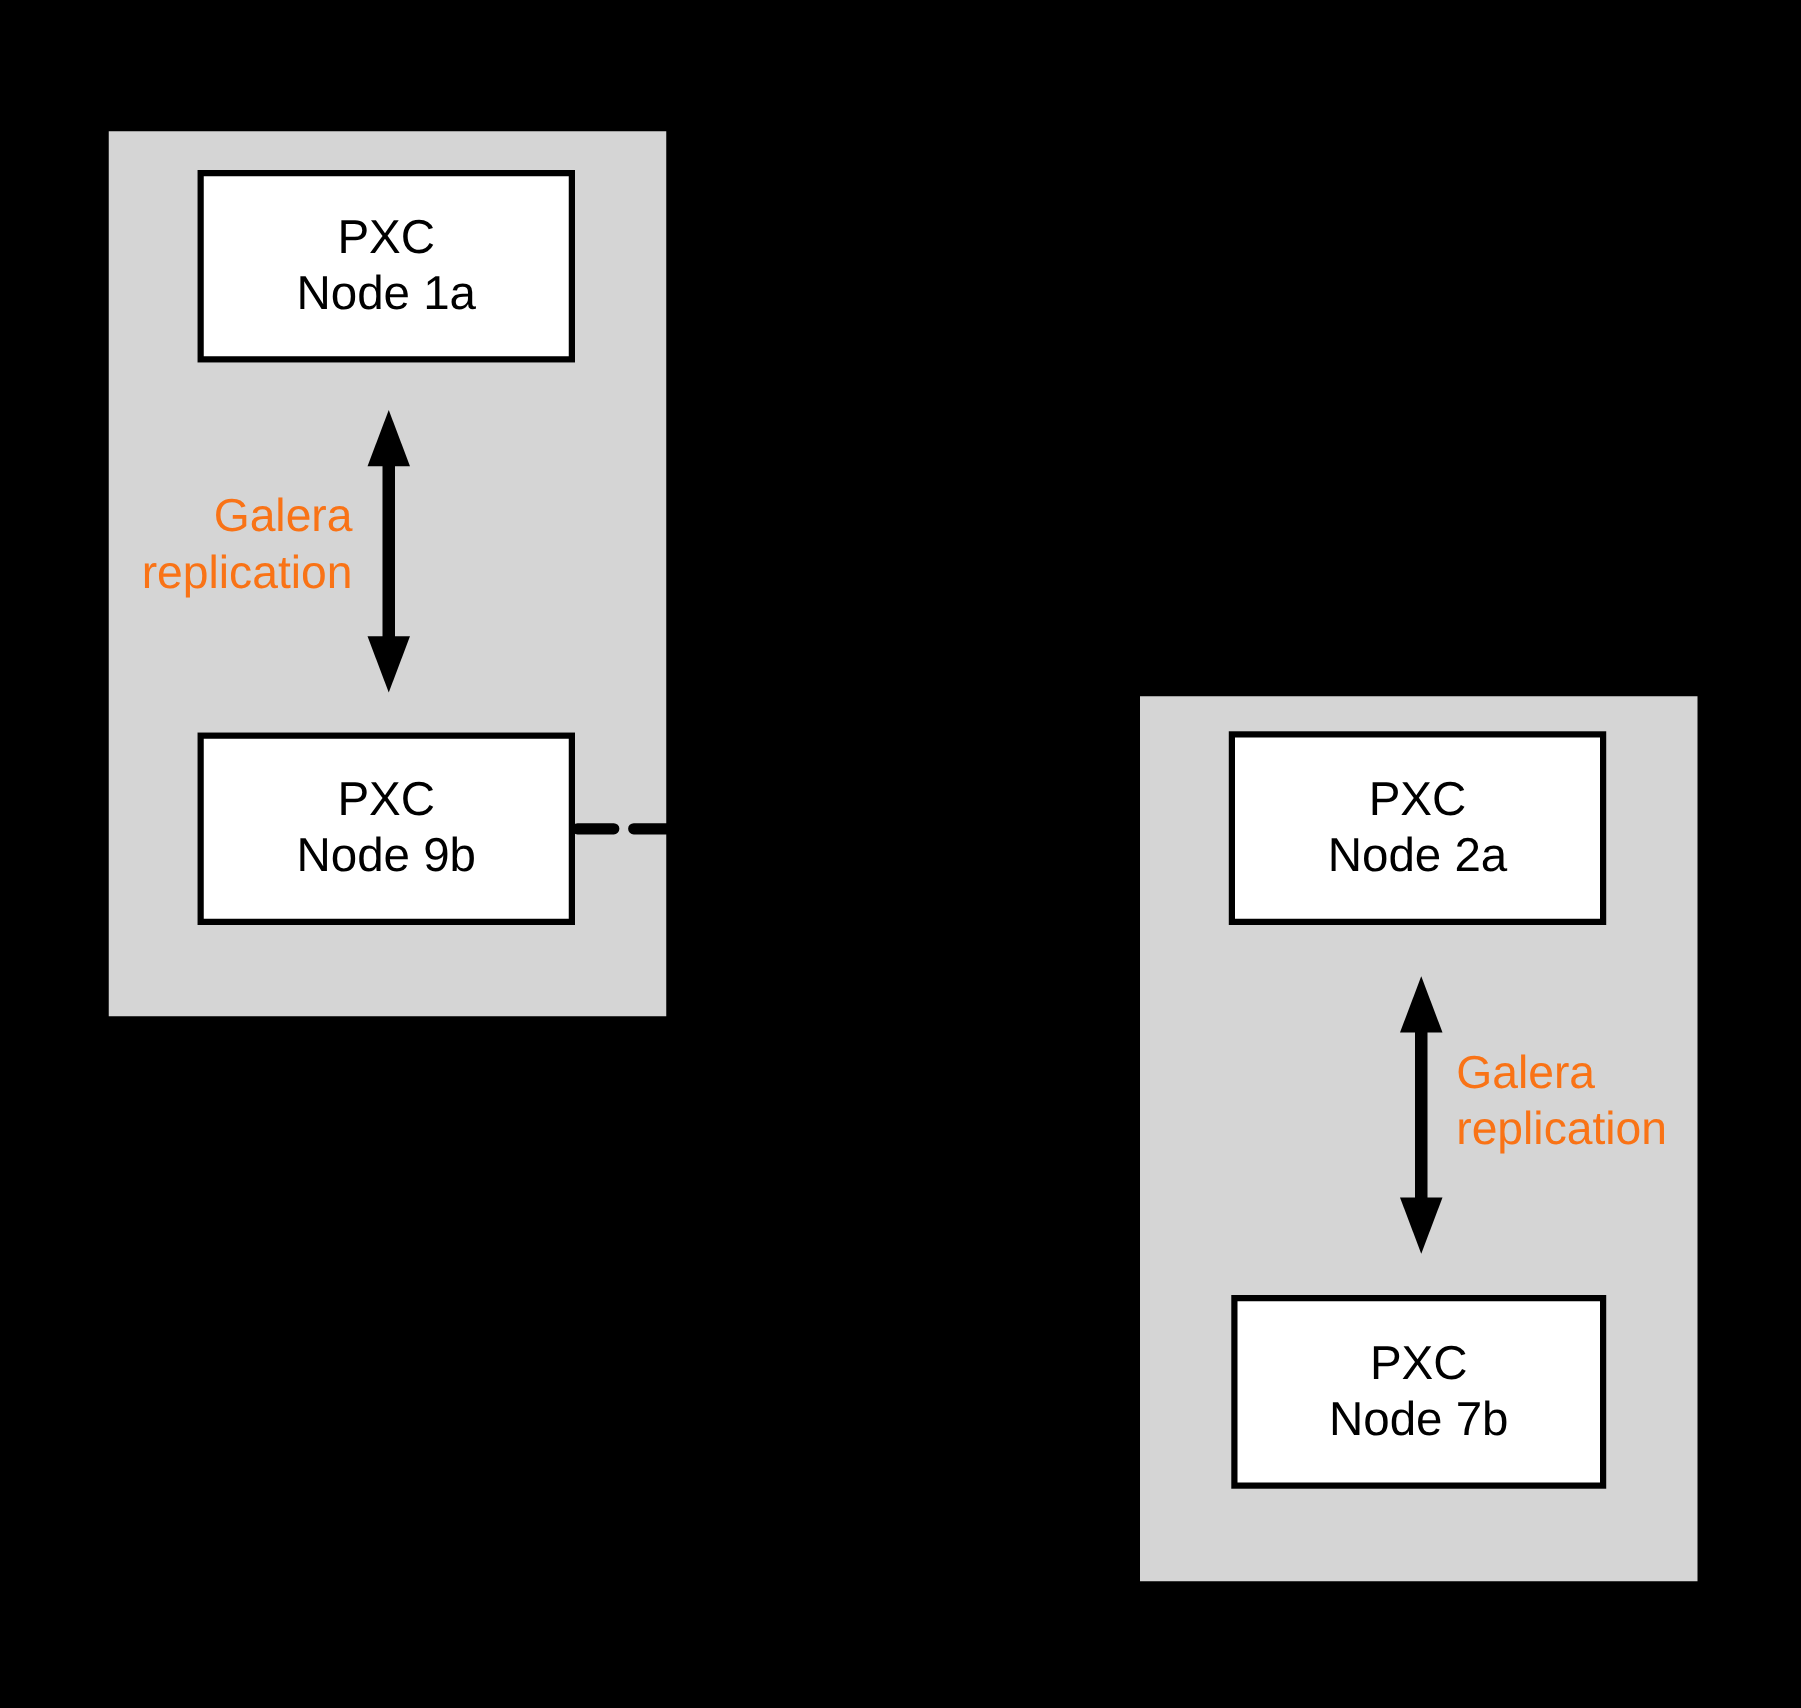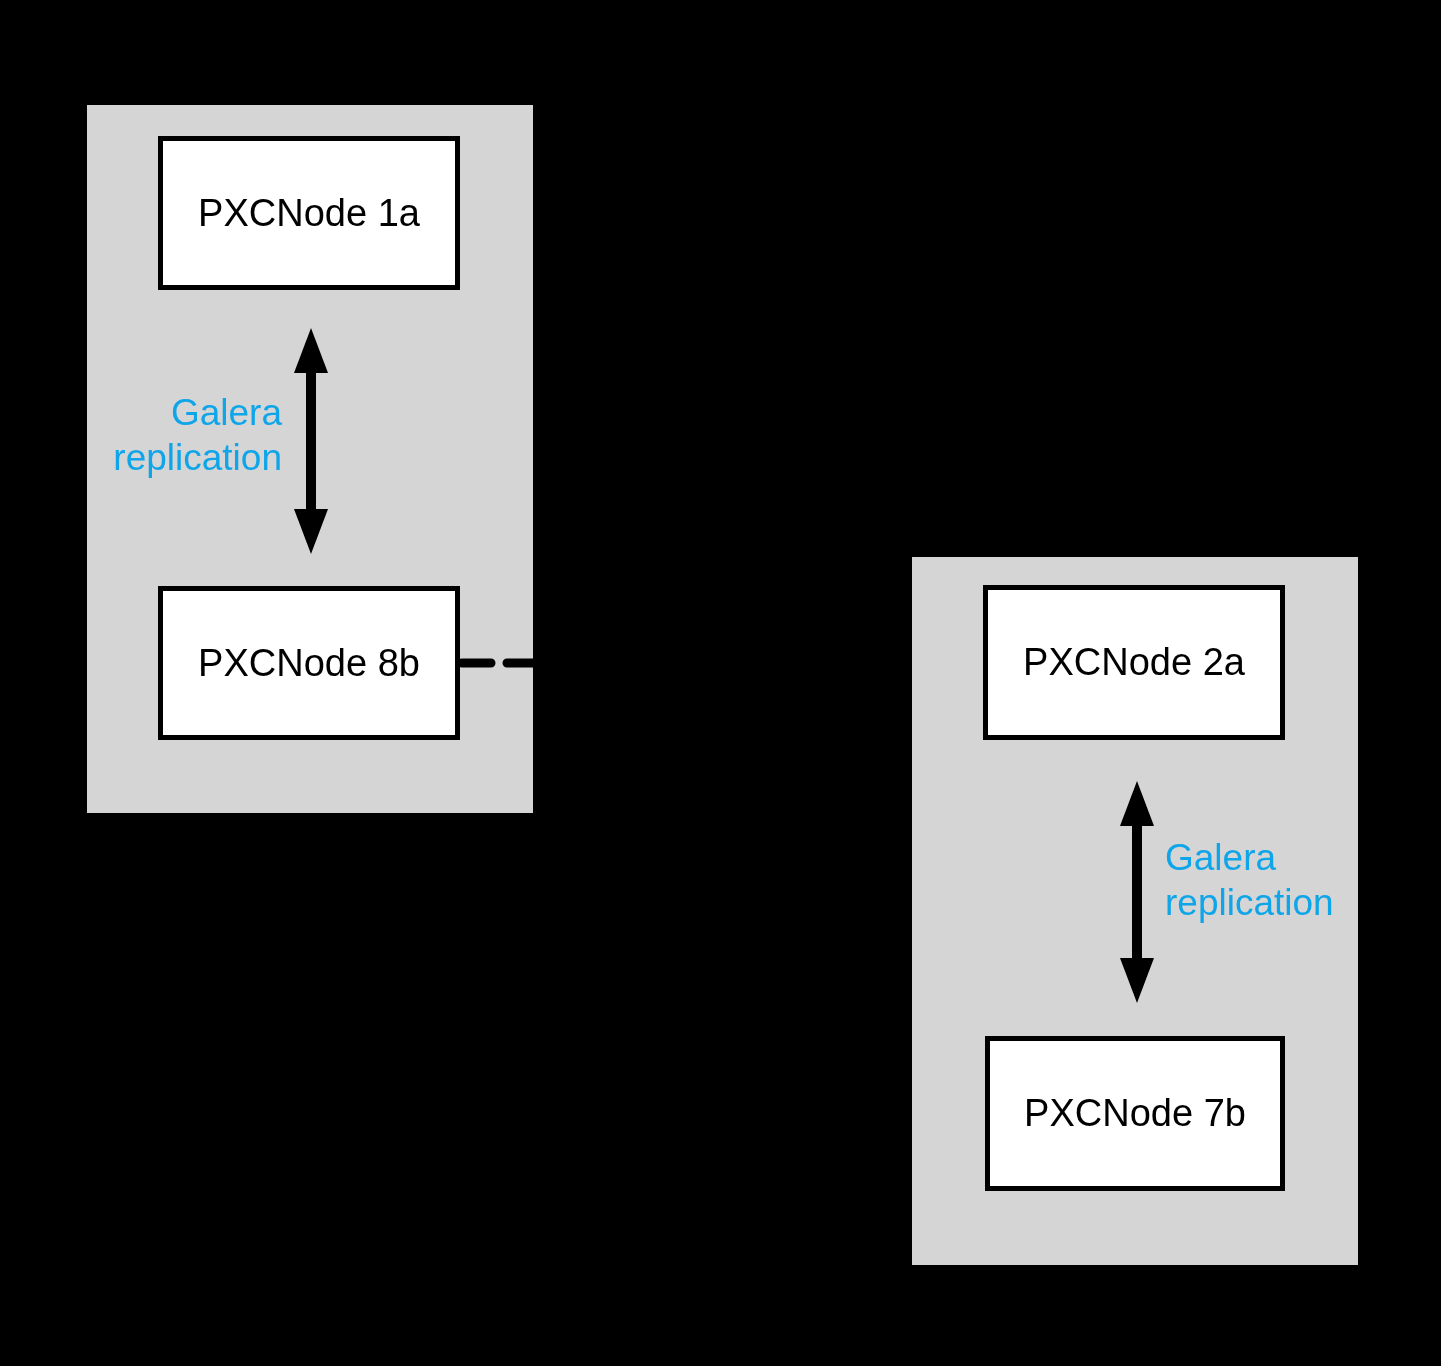--- a/index.html
+++ b/index.html
@@ -18,36 +18,37 @@
   .panel {
     position: absolute;
     background: #d5d5d5;
   }
   .node-box {
     position: absolute;
     background: #ffffff;
     border: 5px solid #000000;
     box-sizing: border-box;
     display: flex;
+    flex-direction: column;
     align-items: center;
     justify-content: center;
     line-height: 1.18;
   }
   .node-line {
     color: #000000;
     font-size: 38px;
     white-space: nowrap;
   }
   .arrow-svg {
     position: absolute;
     overflow: visible;
   }
   .edge-label {
     position: absolute;
-    color: #0ea5e9;
+    color: #f97316;
     font-size: 37px;
     line-height: 1.22;
     white-space: nowrap;
   }
   .edge-label.align-right { text-align: right; }
   .edge-label.align-left { text-align: left; }
 </style>
 </head>
 <body>
 
@@ -66,21 +67,21 @@
     <polygon points="21,229 38,184 4,184" fill="#000000"></polygon>
   </svg>
 
   <div class="edge-label align-right" style="left:60px; top:390px; width:222px;">
     <div>Galera</div>
     <div>replication</div>
   </div>
 
   <div class="node-box" style="left:158px; top:586px; width:302px; height:154px;">
     <span class="node-line">PXC</span>
-    <span class="node-line">Node 8b</span>
+    <span class="node-line">Node 9b</span>
   </div>
 
   <svg class="arrow-svg" style="left:458px; top:650px;" width="78" height="26" viewBox="0 0 78 26">
     <line x1="4" y1="13" x2="76" y2="13" stroke="#000000" stroke-width="9" stroke-linecap="round" stroke-dasharray="29 16"></line>
   </svg>
 
   <svg class="arrow-svg" style="left:912px; top:632px;" width="76" height="60" viewBox="0 0 76 60">
     <line x1="4" y1="31" x2="26" y2="31" stroke="#000000" stroke-width="9" stroke-linecap="round" stroke-dasharray="8 14"></line>
     <line x1="22" y1="31" x2="50" y2="31" stroke="#000000" stroke-width="16"></line>
     <polygon points="73,31 42,10 42,52" fill="#000000"></polygon>

